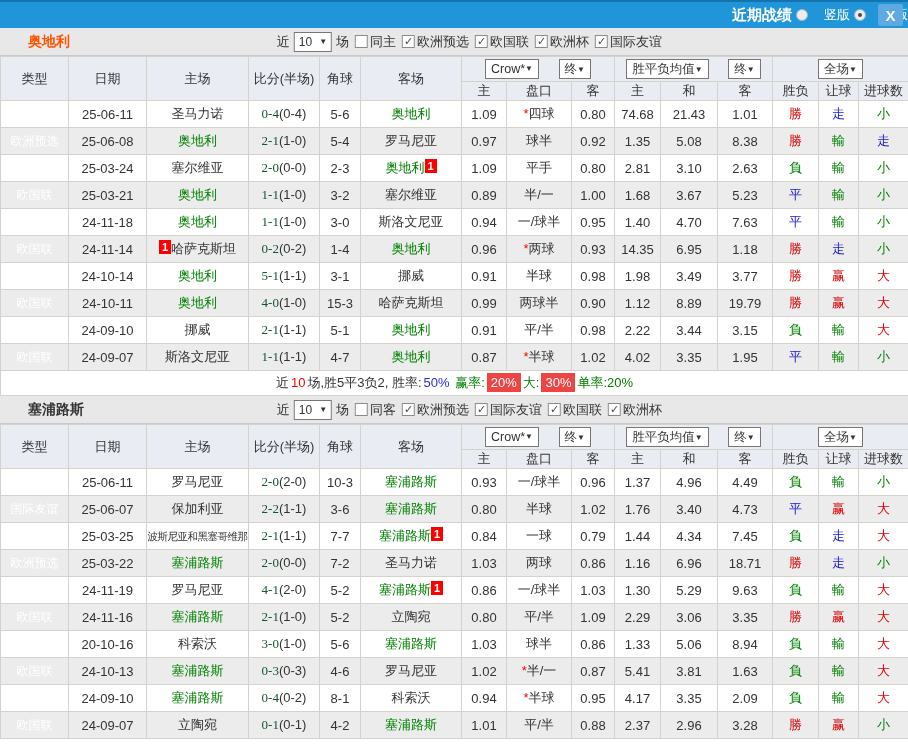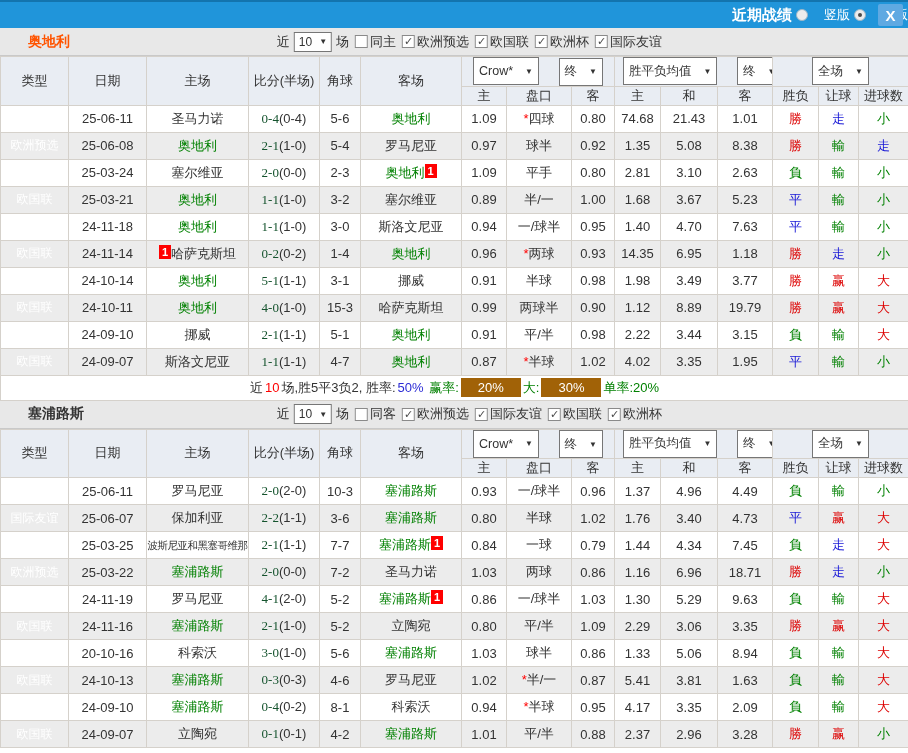--- a/index.html
+++ b/index.html
@@ -44,39 +44,39 @@
   .group-row th { height:25px; }
   .sub-row th { height:18px; }
   tbody td { height:27px; }
   tbody tr:nth-child(even) td { background:#ececec; }
   tbody tr:nth-child(odd) td { background:#fff; }
   tbody td.odds { background:#faf5ed; }
   tbody td.mean { background:#eaf4fb; }
   td.t-maroon { background:#7d1950; color:#fff; font-size:12px; }
   td.t-orange { background:#ffa01e; color:#fff; font-size:12px; }
   td.t-blue   { background:#5b7cd2; color:#fff; font-size:12px; }
-  .sel { display:inline-flex; align-items:center; gap:12px; border:1px solid #767676; background:#fff;
-    height:28px; padding:0 5px; margin:0 8px; font-size:12.5px; cursor:pointer; }
+  .sel { display:inline-flex; align-items:center; gap:0; border:1px solid #767676; background:#fff;
+    height:20px; padding:0 5px; margin:0 8px; font-size:12.5px; cursor:pointer; }
   .sel .v { font-size:8px; }
   .focus { color:#008000; }
   .sm { font-size:10.5px; letter-spacing:-0.5px; }
   .sc { color:#14532d;font-family:Liberation Serif, serif; }
   .half { color:#333; }
   .star { color:#f00; }
   .b1 { display:inline-block; background:#f00; color:#fff; font-size:11px; font-weight:bold;
     width:12px; height:14px; line-height:14px; vertical-align:2px; }
   .cr { color:#dd0000; }
   .cg { color:#008000; }
   .cb2 { color:#1717d6; }
 
   
   .summary-cell { height:25px; background:#fff; font-size:13px; }
   .summary-cell span { margin:0 1px; }
   .sk { color:#333; } .sr { color:#f00; } .sb { color:#2b2bd5; } .sg { color:#008000; }
-  .sbadge { background:#a16207; color:#fff; padding:2px 17px; margin:0 4px; }
+  .sbadge { background:#ef4444; color:#fff; padding:2px 4px; margin:0 4px; }
 </style>
 </head>
 <body>
 
 <div class="page">
 
   <div class="titlebar">
     <span class="title">近期战绩</span>
     <span class="radio-wrap">
       <span class="radio"></span>

